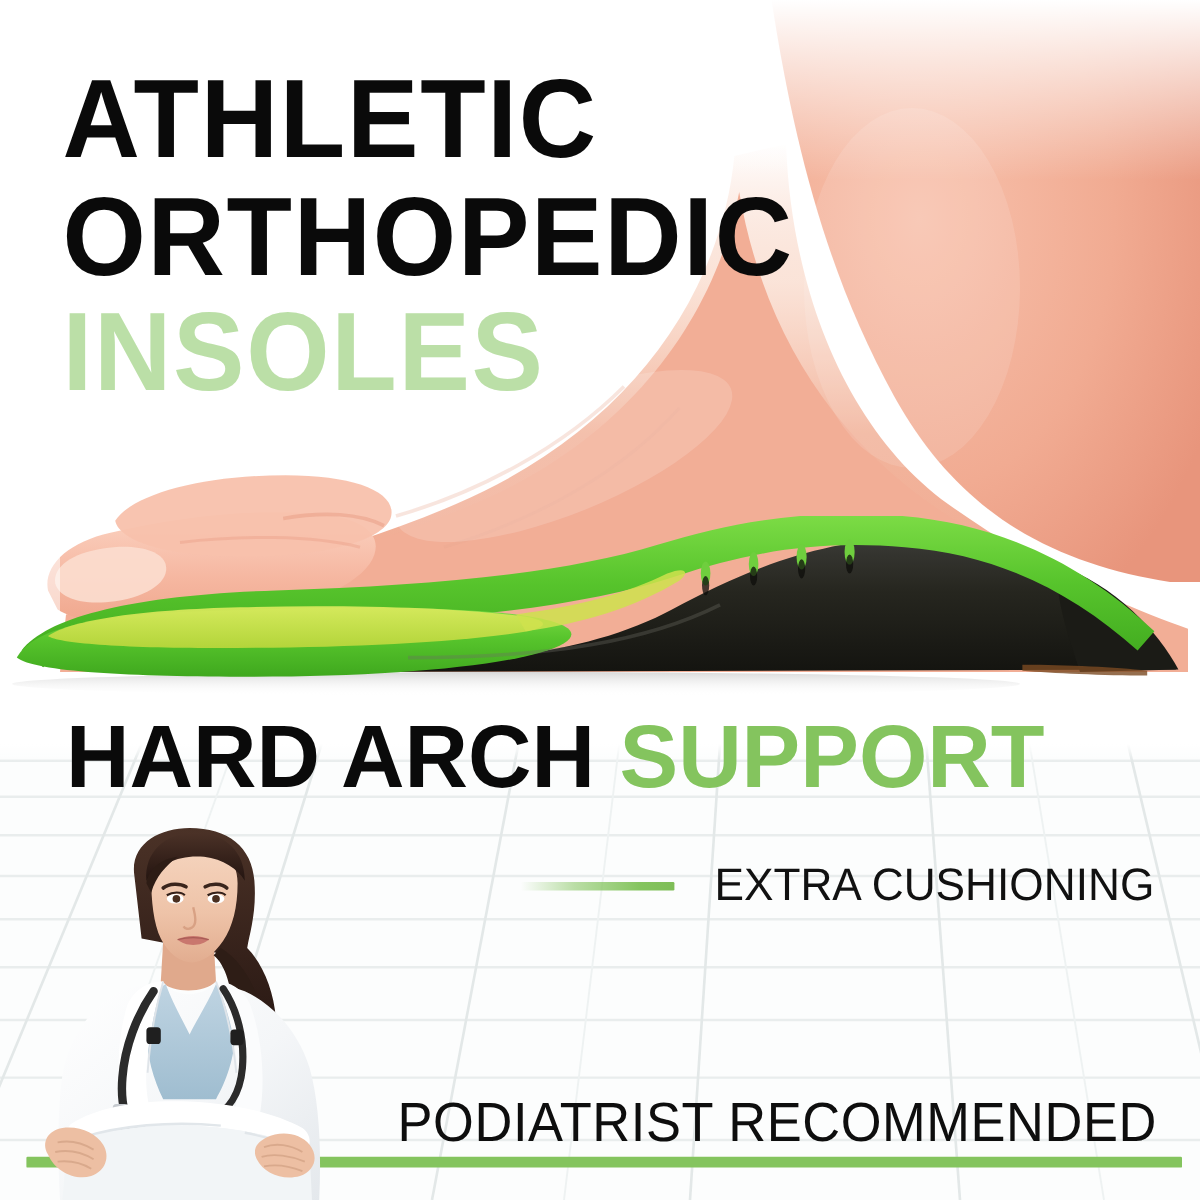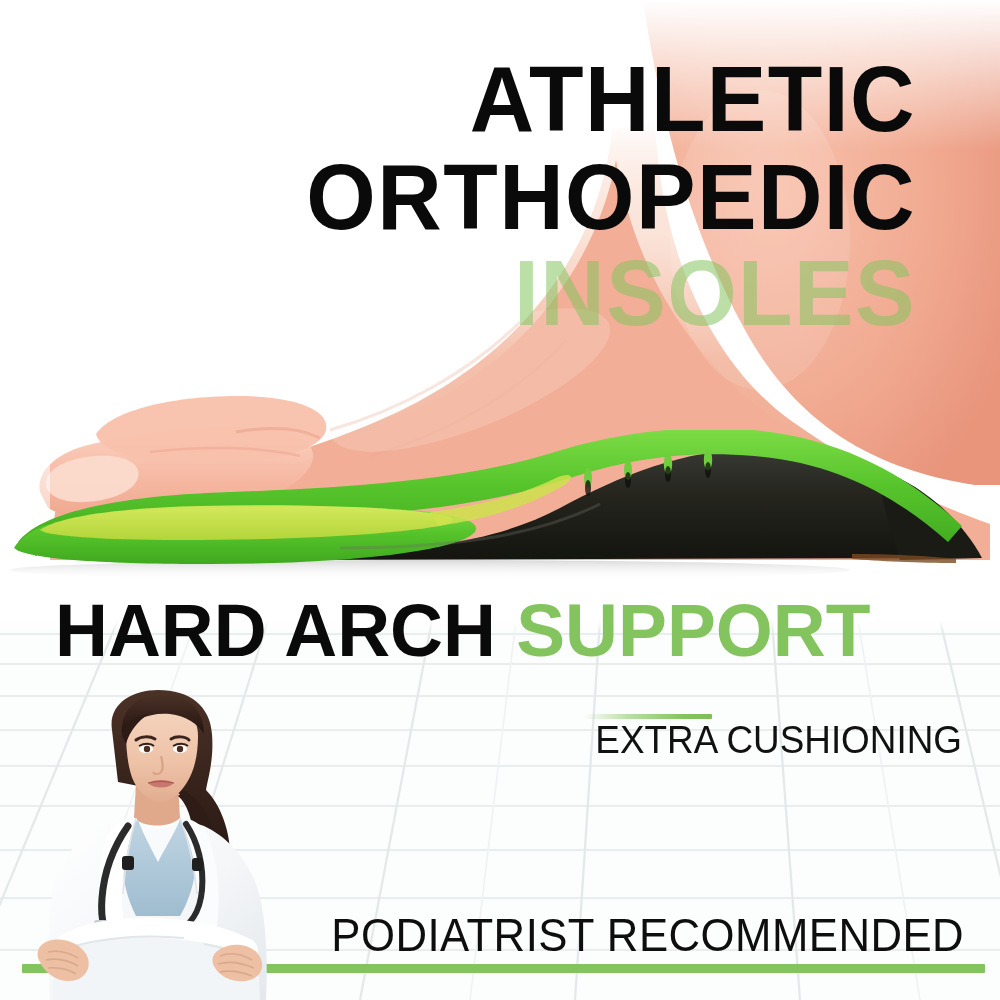--- a/index.html
+++ b/index.html
@@ -19,21 +19,21 @@
   
   .foot-wrap { position:absolute; left:0; top:0; width:1000px; height:600px; overflow:hidden; }
 
   
   .insole-wrap { position:absolute; left:0; top:430px; width:1000px; height:170px; overflow:hidden; }
 
   
   .doctor-wrap { position:absolute; left:8px; top:686px; width:300px; height:314px; overflow:hidden; }
 
   
-  .headline { position:absolute; left:52px; top:54px; width:900px;text-align:right; }
+  .headline { position:absolute; left:52px; top:54px; width:900px; }
   .hl-line {
     font-family:"Liberation Sans", sans-serif;
     font-weight:bold;
     font-size:93px;
     line-height:0.97;
     letter-spacing:1.5px;
     color:#0a0a0a;
     white-space:nowrap;
     transform:scaleX(0.96);
     transform-origin:left center;
@@ -56,21 +56,21 @@
     transform-origin:left center;
   }
   .subhead .dark { color:#0a0a0a; }
   .subhead .green { color:#84c45e; }
 
   
   .features {
     position:absolute; right:38px; top:714px;
     display:flex; flex-direction:column; align-items:flex-end;
   }
-  .feature-row { display:flex; align-items:flex-start; height:48px;flex-direction:column; }
+  .feature-row { display:flex; align-items:center; height:48px; }
   .dash {
     height:7px; border-radius:1px; margin-right:22px;
     background:linear-gradient(to right, rgba(132,196,94,0) 0%, rgba(132,196,94,0.55) 35%, #84c45e 78%, #7ebd57 100%);
   }
   .feature-row.r1 .dash { width:128px; }
   .feature-row.r2 .dash { width:92px; }
   .feature-row.r3 .dash { width:118px; }
   .feature-text {
     font-size:38px;
     font-weight:normal;

